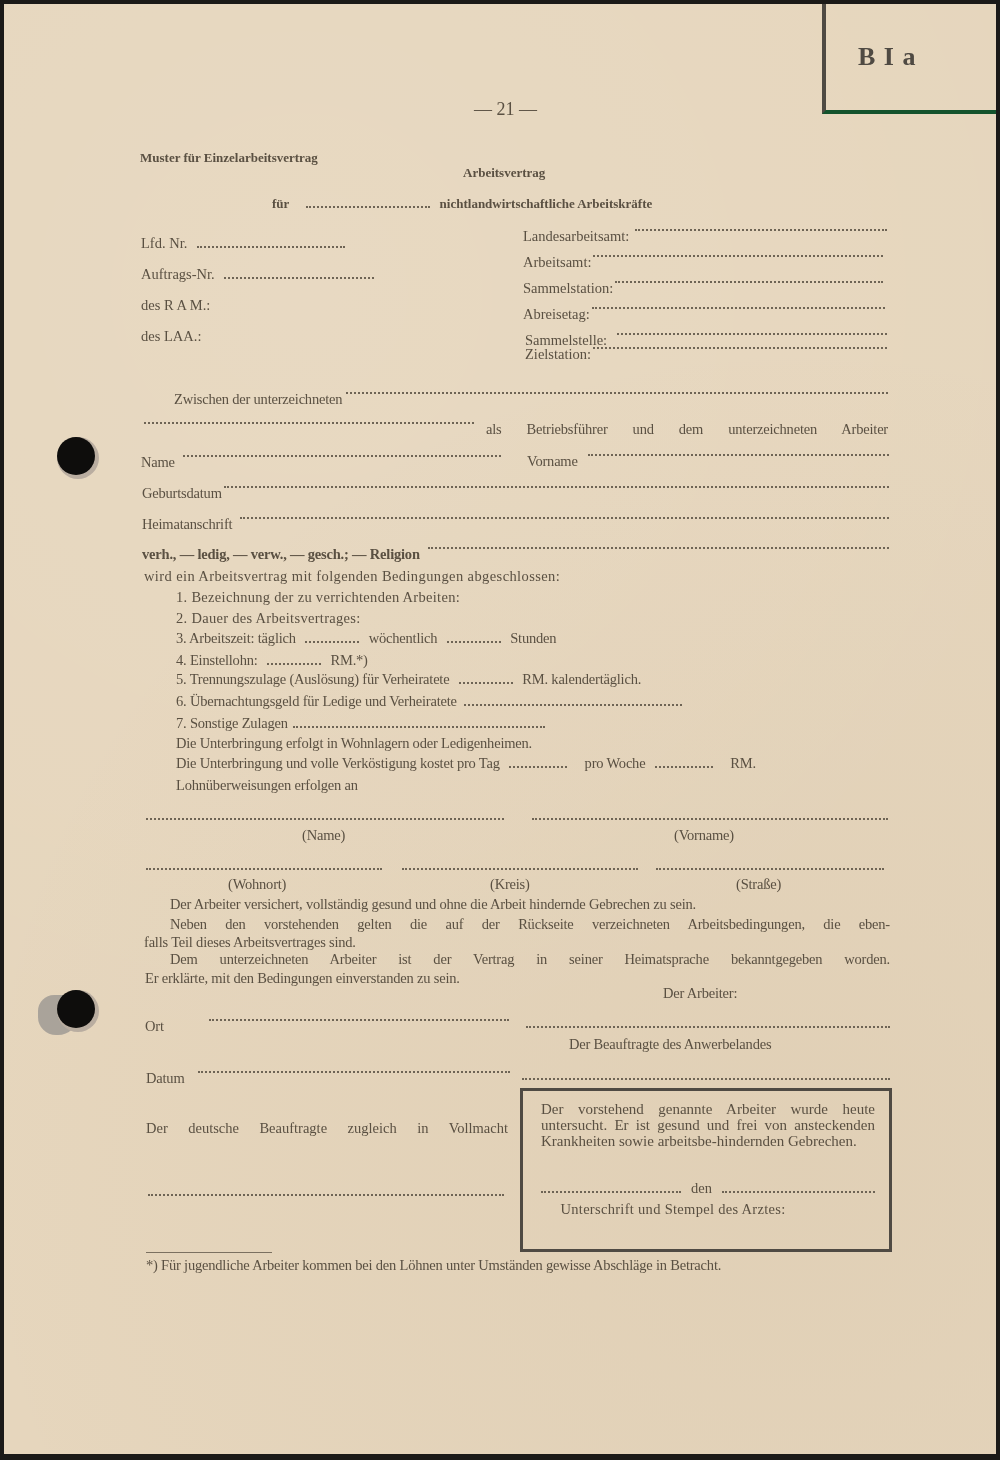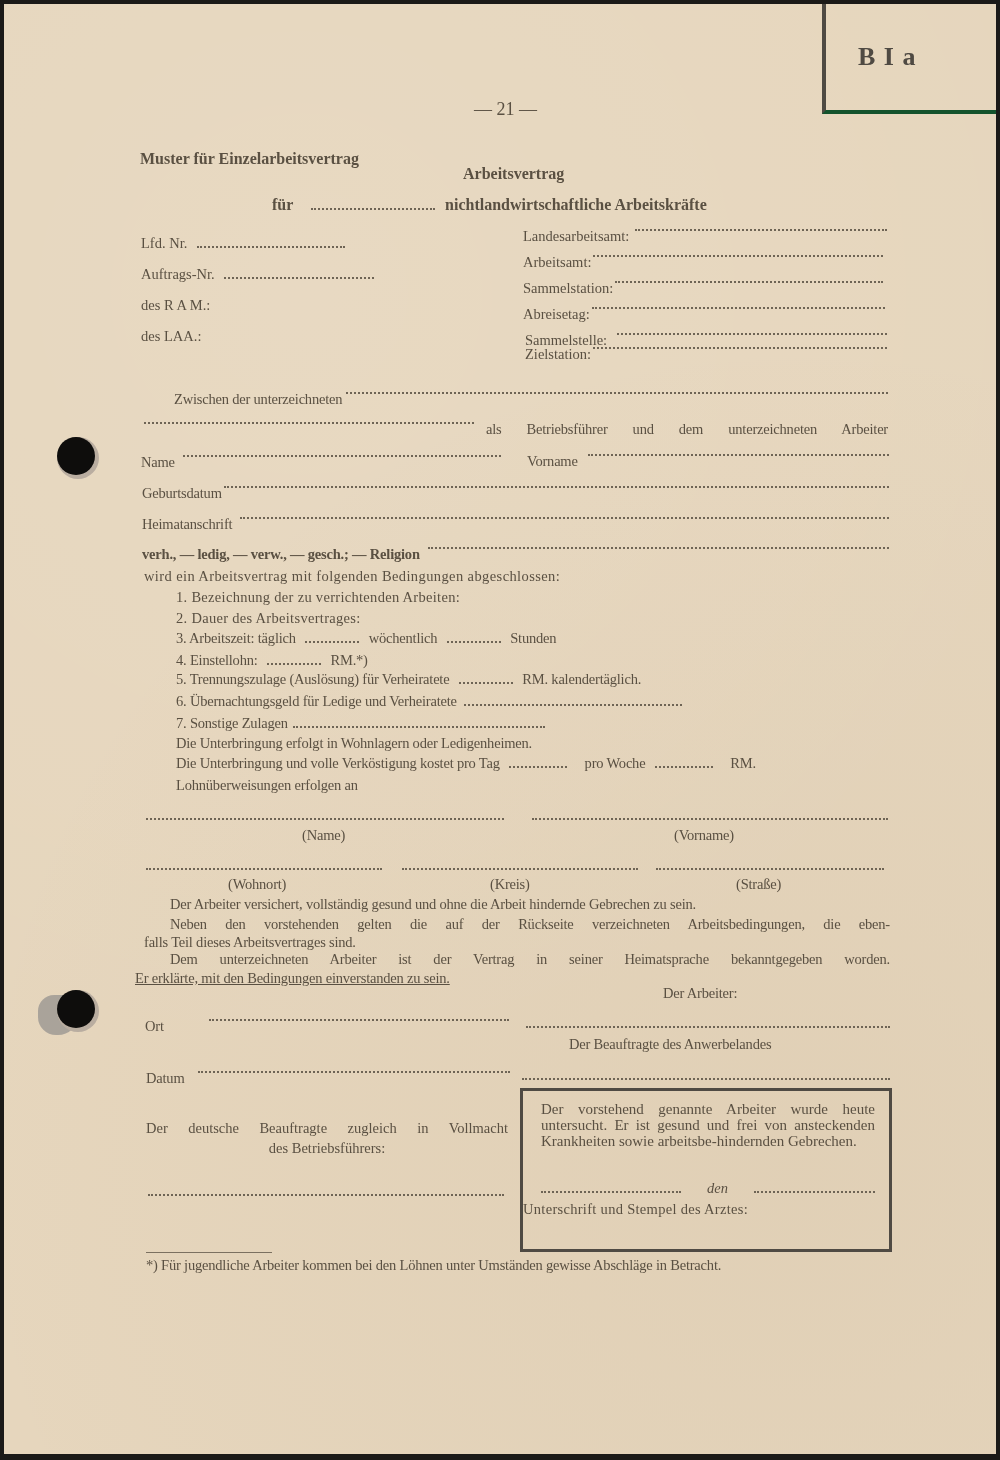--- a/index.html
+++ b/index.html
@@ -8,21 +8,21 @@
       font-family: "Liberation Serif", "DejaVu Serif", serif; color: #5a5042;
     }
     .paper {
       position: absolute; left: 4px; top: 4px; width: 992px; height: 1450px;
       background: #e6d6bd;
       background-image: radial-gradient(circle at 30% 20%, rgba(255,255,255,0.08), transparent 60%),
                         radial-gradient(circle at 80% 80%, rgba(120,90,50,0.05), transparent 60%);
     }
     .abs { position: absolute; white-space: nowrap; }
     .bold { font-weight: bold; }
-    .f15 { font-size: 16px; }
+    .f15 { font-size: 13px; }
     .f14 { font-size: 14.5px; }
     .cond { font-family: "Liberation Sans Narrow", "Liberation Serif", serif; letter-spacing: -0.2px; }
     .dots {
       display: inline-block; border-bottom: 2px dotted #6e6455; height: 1px; vertical-align: baseline;
     }
     .dotline { position: absolute; border-bottom: 2px dotted #6e6455; height: 0; }
     .tabbox {
       position: absolute; left: 822px; top: 4px; width: 174px; height: 110px;
       border-left: 4px solid #4f4a43; border-bottom: 4px solid #14532d; box-sizing: border-box;
     }
@@ -170,45 +170,44 @@
 <div class="dotline" style="left:402px;top:868px;width:236px;"></div>
 <div class="dotline" style="left:656px;top:868px;width:228px;"></div>
 <div class="abs f14 cond" style="left:228px;top:876px;">(Wohnort)</div>
 <div class="abs f14 cond" style="left:490px;top:876px;">(Kreis)</div>
 <div class="abs f14 cond" style="left:736px;top:876px;">(Straße)</div>
 
 <div class="abs f14 cond" style="left:170px;top:896px;">Der Arbeiter versichert, vollständig gesund und ohne die Arbeit hindernde Gebrechen zu sein.</div>
 <div class="abs f14 cond" style="left:170px;top:916px;width:720px;text-align:justify;text-align-last:justify;">Neben den vorstehenden gelten die auf der Rückseite verzeichneten Arbeitsbedingungen, die eben-</div>
 <div class="abs f14 cond" style="left:144px;top:934px;">falls Teil dieses Arbeitsvertrages sind.</div>
 <div class="abs f14 cond" style="left:170px;top:951px;width:720px;text-align:justify;text-align-last:justify;">Dem unterzeichneten Arbeiter ist der Vertrag in seiner Heimatsprache bekanntgegeben worden.</div>
-<div class="abs f14 cond" style="left:135px;top:970px;text-decoration:underline;">Er erklärte, mit den Bedingungen einverstanden zu sein.</div>
+<div class="abs f14 cond" style="left:145px;top:970px;">Er erklärte, mit den Bedingungen einverstanden zu sein.</div>
 
 <div class="abs f14 cond" style="left:663px;top:985px;">Der Arbeiter:</div>
 <div class="abs f14 cond" style="left:145px;top:1018px;width:364px;display:flex;gap:41px;">
   <span>Ort</span>
     <span class="dots" style="flex:1;margin-left:4px;"></span>
 </div>
 <div class="dotline" style="left:526px;top:1026px;width:364px;"></div>
 <div class="abs f14 cond" style="left:569px;top:1036px;">Der Beauftragte des Anwerbelandes</div>
 <div class="abs f14 cond" style="left:146px;top:1070px;width:364px;display:flex;">
   <span>Datum</span>
     <span class="dots" style="flex:1;margin-left:14px;"></span>
 </div>
 <div class="dotline" style="left:522px;top:1078px;width:368px;"></div>
 
 <div class="abs f14" style="left:146px;top:1118px;width:362px;text-align:center;line-height:20px;">
   <div style="text-align:justify;text-align-last:justify;">Der deutsche Beauftragte zugleich in Vollmacht</div>
-  <div>des Betriebsführers:</div>
 </div>
 <div class="dotline" style="left:148px;top:1194px;width:356px;"></div>
 
 <div class="docbox">
   <div class="txt">Der vorstehend genannte Arbeiter wurde heute untersucht. Er ist gesund und frei von ansteckenden Krankheiten sowie arbeitsbe-hindernden Gebrechen.</div>
   <div class="abs f14" style="left:18px;top:89px;width:334px;display:flex;align-items:baseline;">
     <span class="dots" style="width:140px;"></span>
-    <span style="margin:0 26px;font-style:italic;">den</span>
+    <span style="margin:0 10px;">den</span>
     <span class="dots" style="flex:1;"></span>
   </div>
-  <div class="abs f14" style="left:0;top:110px;width:300px;letter-spacing:0.3px;">Unterschrift und Stempel des Arztes:</div>
+  <div class="abs f14" style="left:0;top:110px;width:300px;text-align:center;letter-spacing:0.3px;">Unterschrift und Stempel des Arztes:</div>
 </div>
 
 <div class="footrule"></div>
 <div class="abs f14 cond" style="left:146px;top:1257px;">*) Für jugendliche Arbeiter kommen bei den Löhnen unter Umständen gewisse Abschläge in Betracht.</div>
 
 </body></html>

